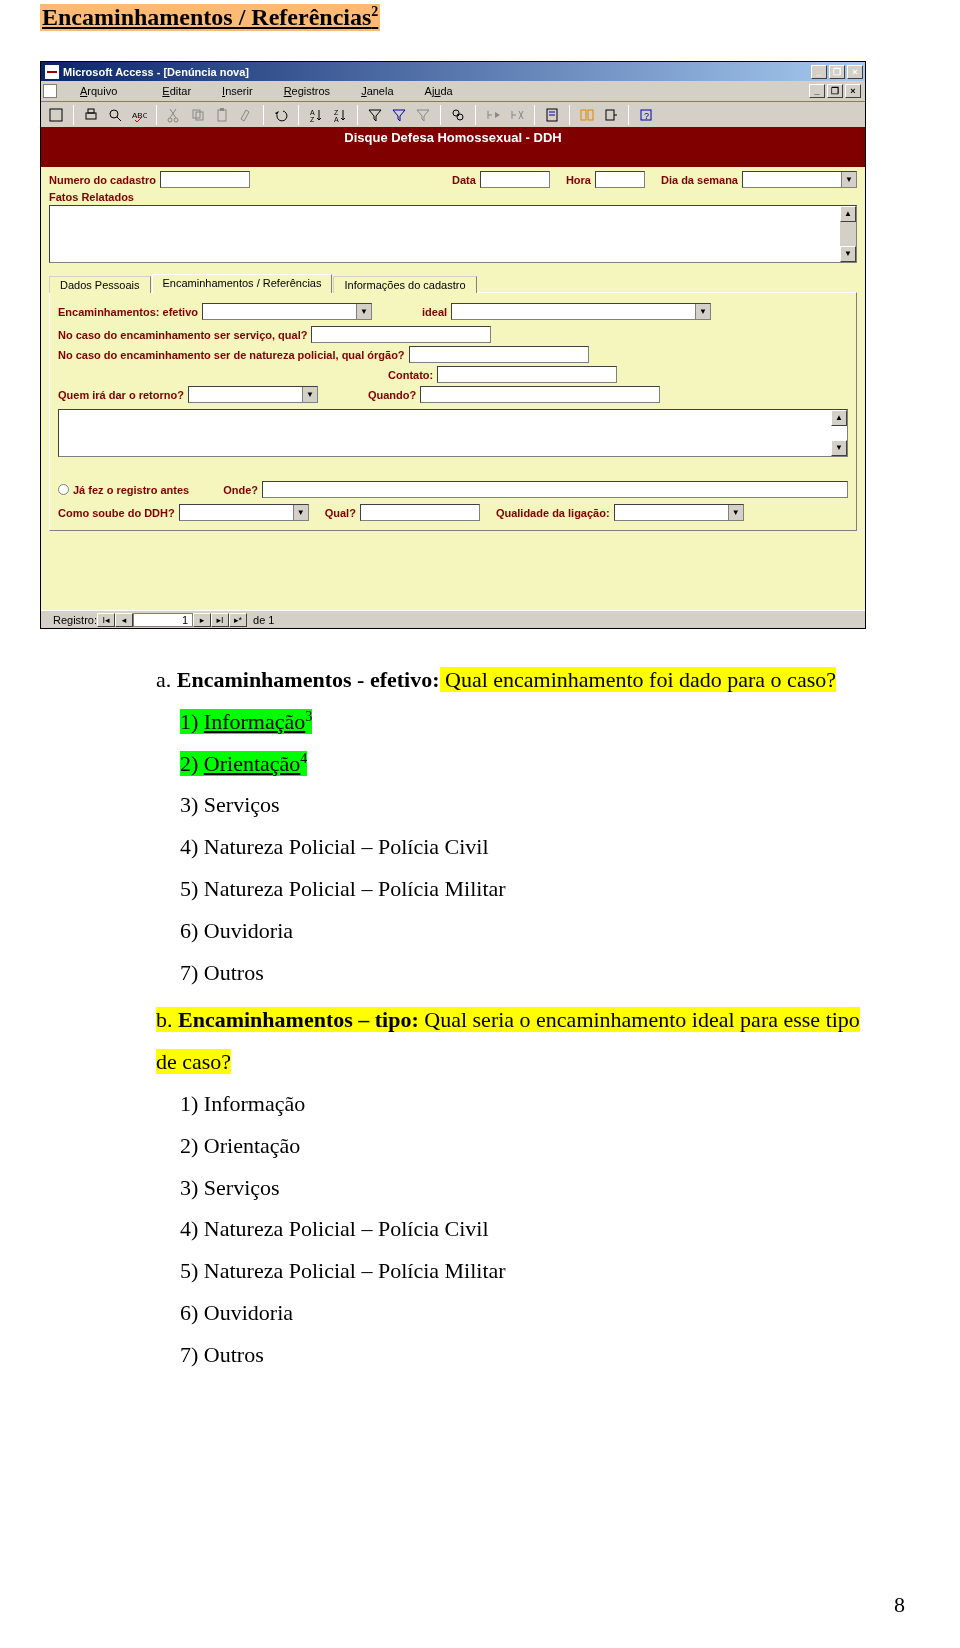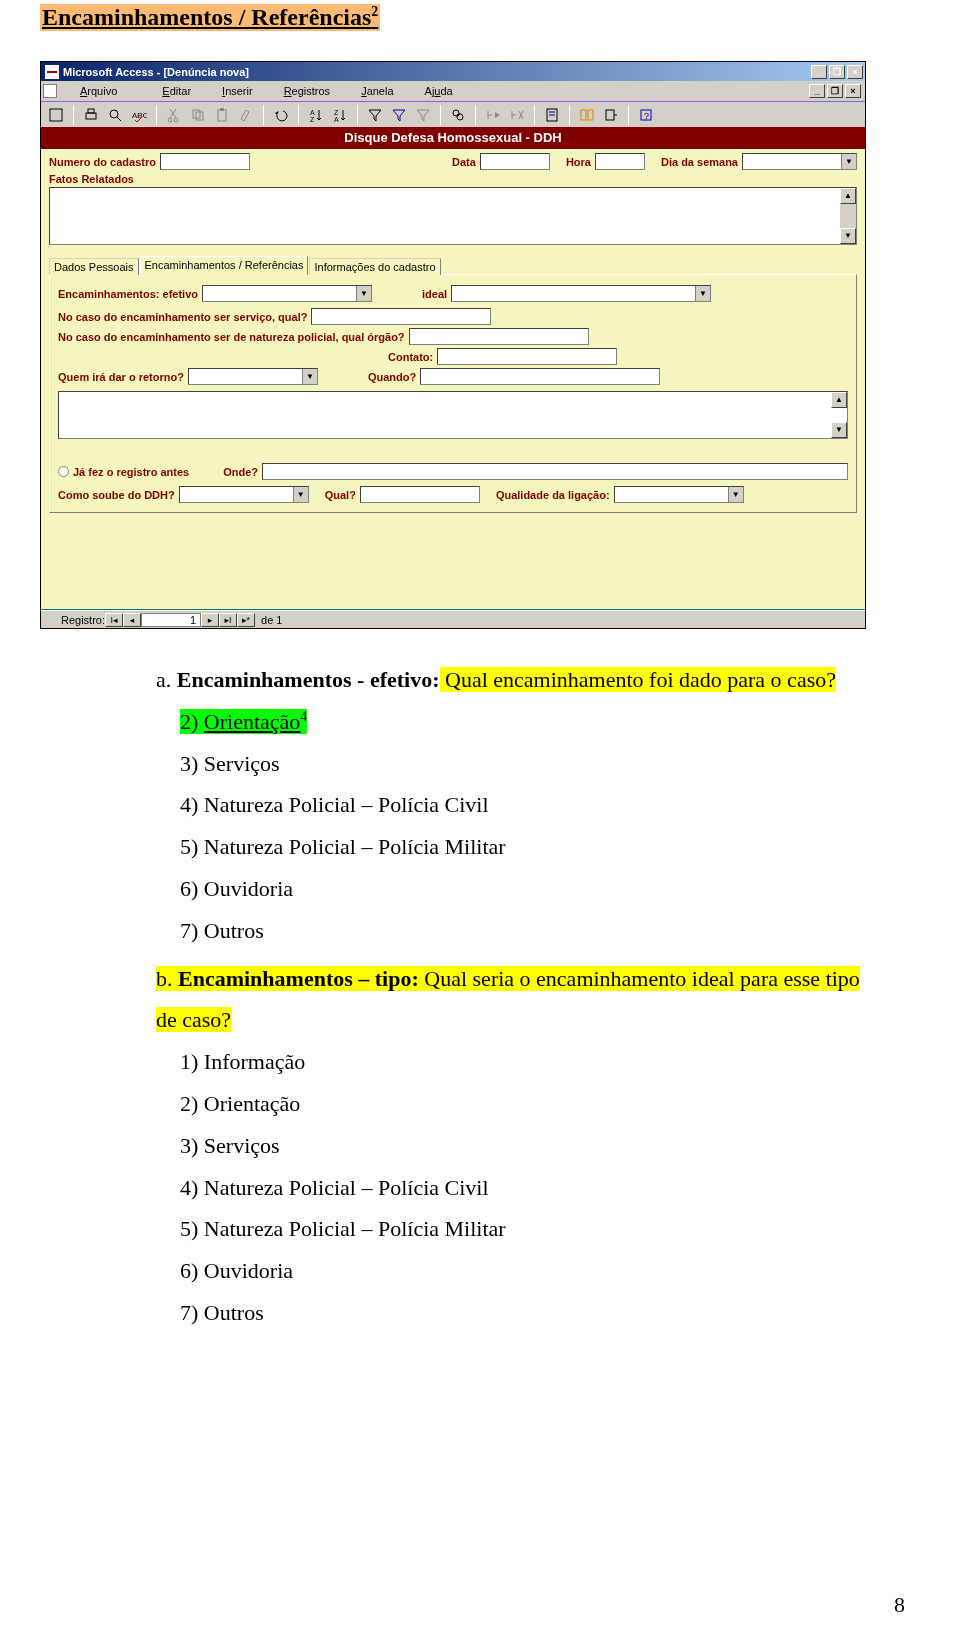--- a/index.html
+++ b/index.html
@@ -92,21 +92,21 @@
     border: 1px solid #d4d0c8;
     display: flex; align-items: center; justify-content: center;
   }
   .tbtn svg { width: 16px; height: 16px; }
   .tsep {
     width: 1px; height: 20px; background: #808080;
     border-right: 1px solid #fff; margin: 0 4px;
   }
   .app-header {
     background: #800000;
-    height: 22px;
+    height: 40px;
     color: #fff;
     font-weight: bold;
     font-size: 13px;
     text-align: center;
     line-height: 22px;
   }
   .form-body {
     background: #F5F5BE;
     padding: 4px 8px 0 8px;
     height: 460px;
@@ -132,21 +132,21 @@
     font-size: 8px; text-align: center; line-height: 14px;
   }
   .textarea .sb-up { top: 0; } .textarea .sb-dn { bottom: 0; }
   .tabs { display: flex; margin-top: 10px; position: relative; top: 1px; }
   .tab {
     background: #F5F5BE;
     border: 1px solid #808080;
     border-top: 1px solid #fff;
     border-left: 1px solid #fff;
     border-bottom: none;
-    padding: 2px 4px;
+    padding: 2px 10px;
     font-size: 11px;
     margin-right: 1px;
   }
   .tab.inactive {
     border-top-color: #d4d0c8;
     border-left-color: #d4d0c8;
     margin-top: 2px;
   }
   .tab-panel {
     border: 1px solid #808080;
@@ -181,21 +181,21 @@
     border: 1px solid #fff; border-right-color: #404040; border-bottom-color: #404040;
     font-size: 8px; text-align: center; line-height: 14px;
   }
   .textarea2 .sb-up { top: 0; } .textarea2 .sb-dn { bottom: 0; }
   .nav-footer {
     position: absolute; bottom: 0; left: 0; right: 0;
     background: #d4d0c8; height: 18px;
     border-top: 1px solid #fff;
     font-size: 11px;
     display: flex; align-items: center;
-    padding-left: 20px;
+    padding-left: 12px;
   }
   .nav-footer .nbtn {
     width: 18px; height: 14px; background: #d4d0c8;
     border: 1px solid #fff; border-right-color: #404040; border-bottom-color: #404040;
     font-size: 9px; text-align: center; line-height: 12px;
   }
   .nav-footer .recbox {
     width: 60px; height: 14px; background: #fff;
     border: 1px solid #808080; text-align: right;
     padding-right: 4px; font-size: 11px;
@@ -488,20 +488,21 @@
       <div class="nbtn">▸*</div>
       <span style="margin-left:6px">de 1</span>
     </div>
   </div>
 
   
   <div class="content-list">
     <div class="item-b">
       <span>a. </span><span class="qlabel"><span>Encaminhamentos - efetivo:</span></span><span class="hl-yellow"> Qual encaminhamento foi dado para o caso?</span>
     </div>
+    <div class="item"><span class="hl-green"><span>1) </span><span style="text-decoration:underline">Informação</span><span class="sup">3</span></span></div>
     <div class="item"><span class="hl-green"><span>2) </span><span style="text-decoration:underline">Orientação</span><span class="sup">4</span></span></div>
     <div class="item">3) Serviços</div>
     <div class="item">4) Natureza Policial – Polícia Civil</div>
     <div class="item">5) Natureza Policial – Polícia Militar</div>
     <div class="item">6) Ouvidoria</div>
     <div class="item">7) Outros</div>
 
     <div class="item-b" style="margin-top:6px">
       <span class="hl-yellow"><span>b. </span><span class="qlabel">Encaminhamentos – tipo:</span><span> Qual seria o encaminhamento ideal para esse tipo</span></span>
     </div>

